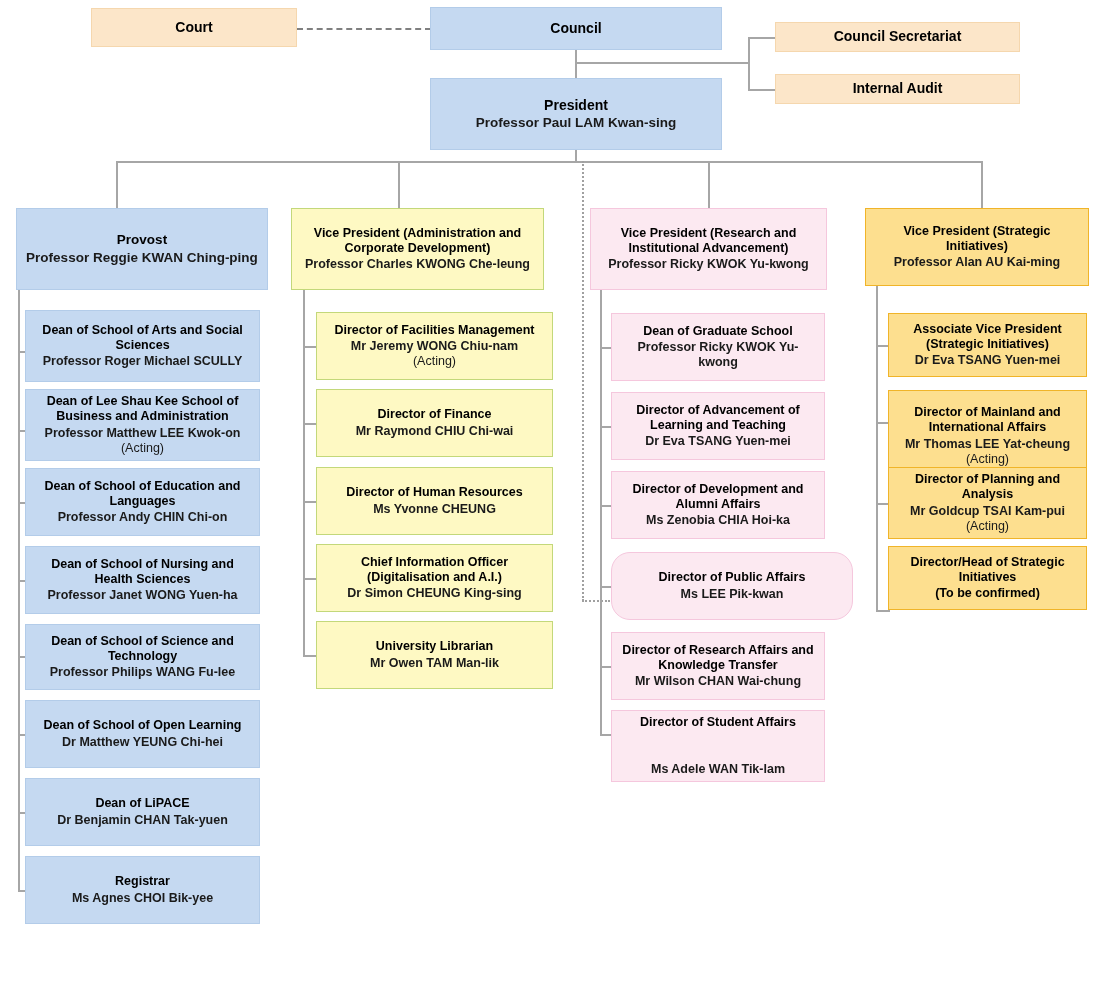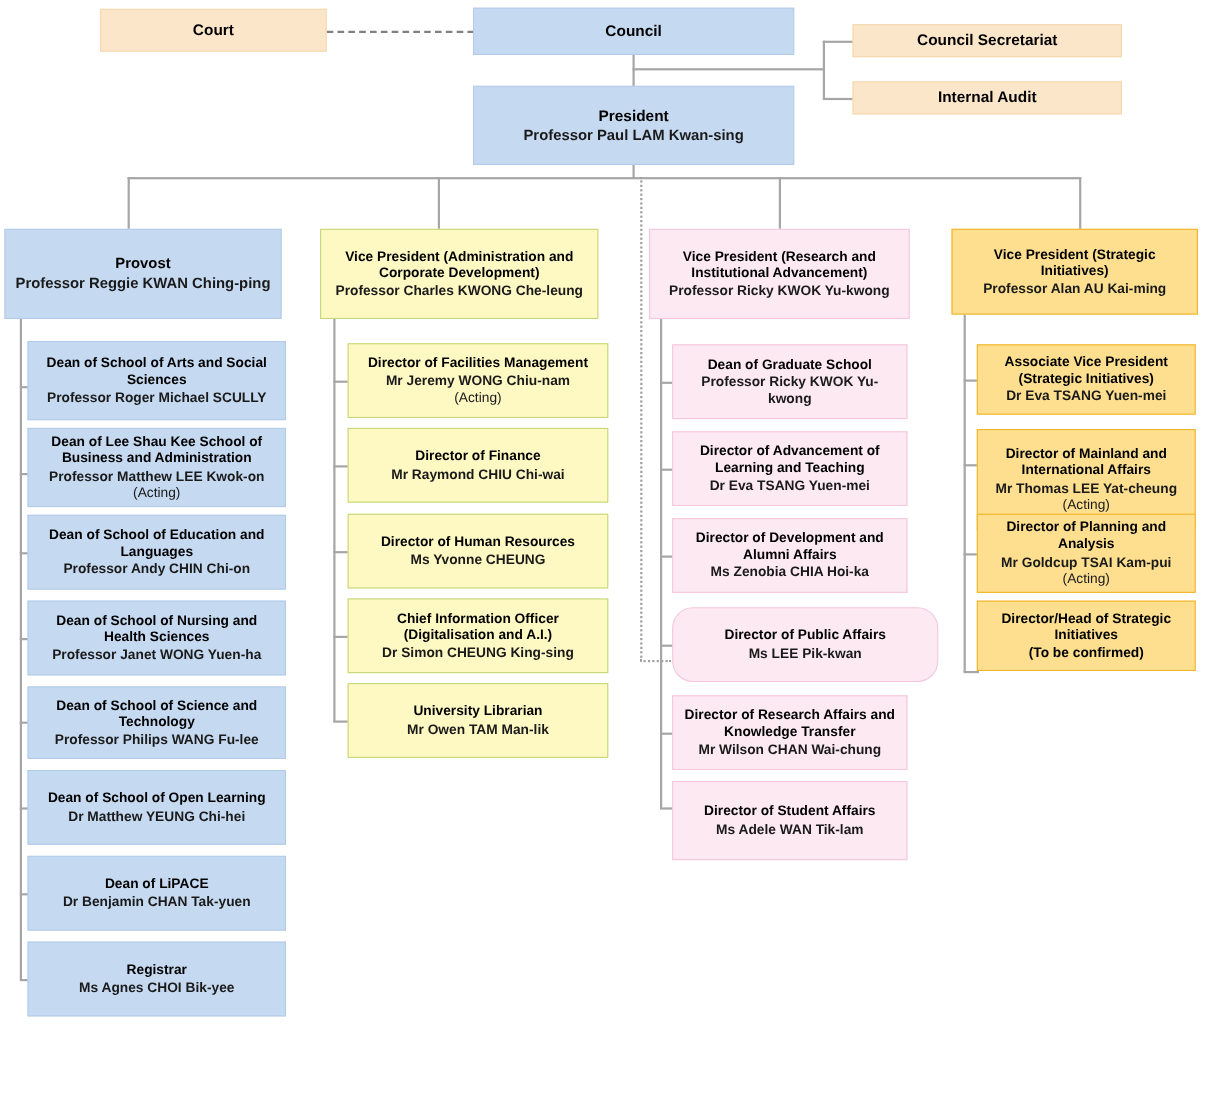--- a/index.html
+++ b/index.html
@@ -130,21 +130,21 @@
 
   <div class="node orange hdr" style="left:775px; top:74px; width:245px; height:30px;">
     <div class="t">Internal Audit</div>
   </div>
 
   <div class="node blue hdr" style="left:430px; top:78px; width:292px; height:72px;">
     <div class="t">President</div>
     <div class="s">Professor Paul LAM Kwan-sing</div>
   </div>
 
-  <div class="node blue big" style="left:4px; top:208px; width:252px; height:82px;">
+  <div class="node blue big" style="left:16px; top:208px; width:252px; height:82px;">
     <div class="t">Provost</div>
     <div class="s">Professor Reggie KWAN Ching-ping</div>
   </div>
   <div class="line vline" style="left:18px; top:290px; height:600px;"></div>
 
   <div class="line hline" style="left:18px; top:351px; width:9px;"></div>
   <div class="node blue" style="left:25px; top:310px; width:235px; height:72px;">
     <div class="t">Dean of School of Arts and Social Sciences</div>
     <div class="s">Professor Roger Michael SCULLY</div>
   </div>
@@ -259,21 +259,21 @@
     <div class="s">Ms LEE Pik-kwan</div>
   </div>
 
   <div class="line hline" style="left:600px; top:666px; width:12px;"></div>
   <div class="node pink" style="left:611px; top:632px; width:214px; height:68px;">
     <div class="t">Director of Research Affairs and Knowledge Transfer</div>
     <div class="s">Mr Wilson CHAN Wai-chung</div>
   </div>
 
   <div class="line hline" style="left:600px; top:734px; width:12px;"></div>
-  <div class="node pink" style="left:611px; top:710px; width:214px; height:72px;">
+  <div class="node pink" style="left:611px; top:710px; width:214px; height:72px;justify-content:space-between;">
     <div class="t">Director of Student Affairs</div>
     <div class="s">Ms Adele WAN Tik-lam</div>
   </div>
 
   <div class="node yellow" style="left:865px; top:208px; width:224px; height:78px;">
     <div class="t">Vice President (Strategic Initiatives)</div>
     <div class="s">Professor Alan AU Kai-ming</div>
   </div>
   <div class="line vline" style="left:876px; top:286px; height:325px;"></div>
 

